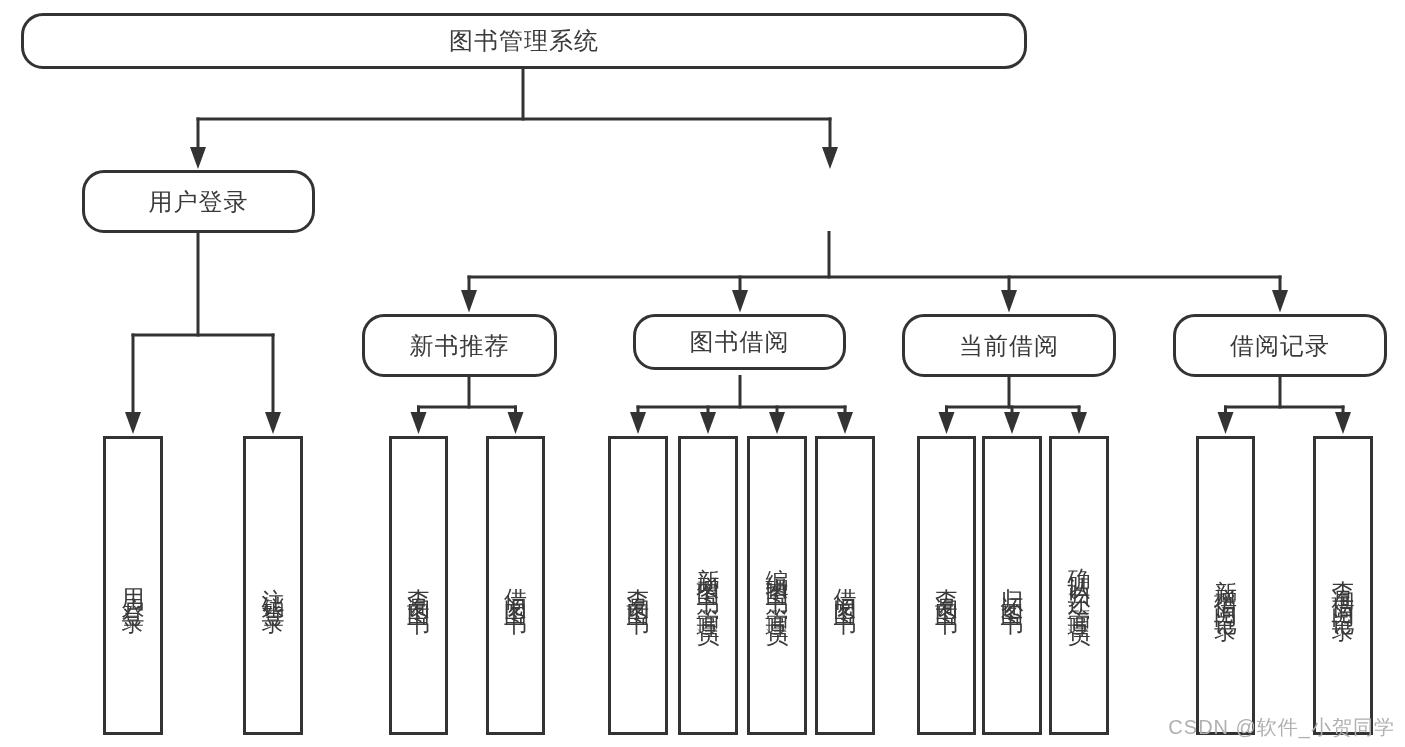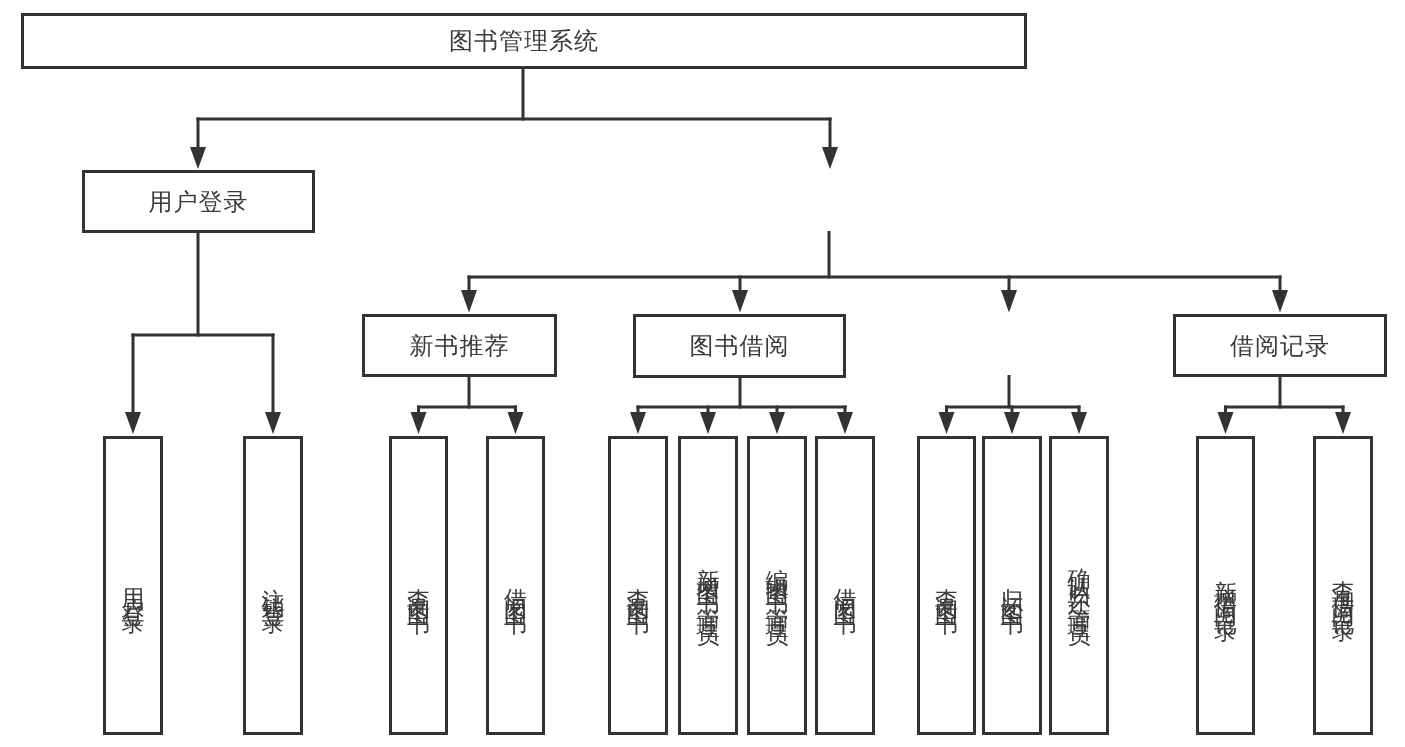--- a/index.html
+++ b/index.html
@@ -2,21 +2,21 @@
 <html><head>
 <meta charset="utf-8">
 <style>
   html,body{margin:0;padding:0;background:#fff;}
   body{width:1405px;height:747px;position:relative;overflow:hidden;
        font-family:"Liberation Sans","DejaVu Sans",sans-serif;}
   #stage{position:absolute;inset:0;width:1405px;height:747px;background:#ffffff;}
   #wires{position:absolute;left:0;top:0;width:1405px;height:747px;}
   .box{position:absolute;border:3px solid #333333;background:#ffffff;box-sizing:border-box;
        display:flex;align-items:center;justify-content:center;color:#3a3a3a;}
-  .h-box{font-size:24px;letter-spacing:1px;white-space:nowrap;}
+  .h-box{font-size:24px;letter-spacing:1px;white-space:nowrap;border-radius:22px;}
   .v-box{writing-mode:vertical-rl;text-orientation:mixed;font-size:23px;letter-spacing:8px;
          line-height:1;}
   .watermark{position:absolute;right:10px;bottom:6px;font-size:20px;color:#b0b0b0;
              letter-spacing:1px;white-space:nowrap;z-index:5;}
 </style>
 </head>
 <body>
 
 <div id="stage">
 
@@ -84,34 +84,36 @@
       <polygon points="1217.5,412 1233.5,412 1225.5,434"></polygon>
       <polygon points="1335,412 1351,412 1343,434"></polygon>
     </g>
   </svg>
 
   <div class="box h-box" style="left:21px;top:13px;width:1006px;height:56px;">图书管理系统</div>
 
   <div class="box h-box" style="left:82px;top:170px;width:233px;height:63px;">用户登录</div>
 
   <div class="box h-box" style="left:362px;top:314px;width:195px;height:63px;">新书推荐</div>
-  <div class="box h-box" style="left:633px;top:314px;width:213px;height:64px;">图书借阅</div>
+  <div class="box h-box" style="left:633px;top:314px;width:213px;height:56px;">图书借阅</div>
+  <div class="box h-box" style="left:902px;top:314px;width:214px;height:63px;">当前借阅</div>
   <div class="box h-box" style="left:1173px;top:314px;width:214px;height:63px;">借阅记录</div>
 
   <div class="box v-box" style="left:103px;top:436px;width:60px;height:299px;">用户登录</div>
   <div class="box v-box" style="left:243px;top:436px;width:60px;height:299px;">注销登录</div>
 
   <div class="box v-box" style="left:389px;top:436px;width:59px;height:299px;">查询图书</div>
   <div class="box v-box" style="left:486px;top:436px;width:59px;height:299px;">借阅图书</div>
 
   <div class="box v-box" style="left:608px;top:436px;width:60px;height:299px;">查询图书</div>
   <div class="box v-box" style="left:678px;top:436px;width:60px;height:299px;">新增图书（管理员）</div>
   <div class="box v-box" style="left:747px;top:436px;width:60px;height:299px;">编辑图书（管理员）</div>
   <div class="box v-box" style="left:815px;top:436px;width:60px;height:299px;">借阅图书</div>
 
   <div class="box v-box" style="left:917px;top:436px;width:59px;height:299px;">查询图书</div>
   <div class="box v-box" style="left:982px;top:436px;width:60px;height:299px;">归还图书</div>
   <div class="box v-box" style="left:1049px;top:436px;width:60px;height:299px;">确认归还（管理员）</div>
 
   <div class="box v-box" style="left:1196px;top:436px;width:59px;height:299px;">新增借阅记录</div>
   <div class="box v-box" style="left:1313px;top:436px;width:60px;height:299px;">查询借阅记录</div>
 
+  <div class="watermark">CSDN @软件_小贺同学</div>
 </div>
 
 </body></html>

